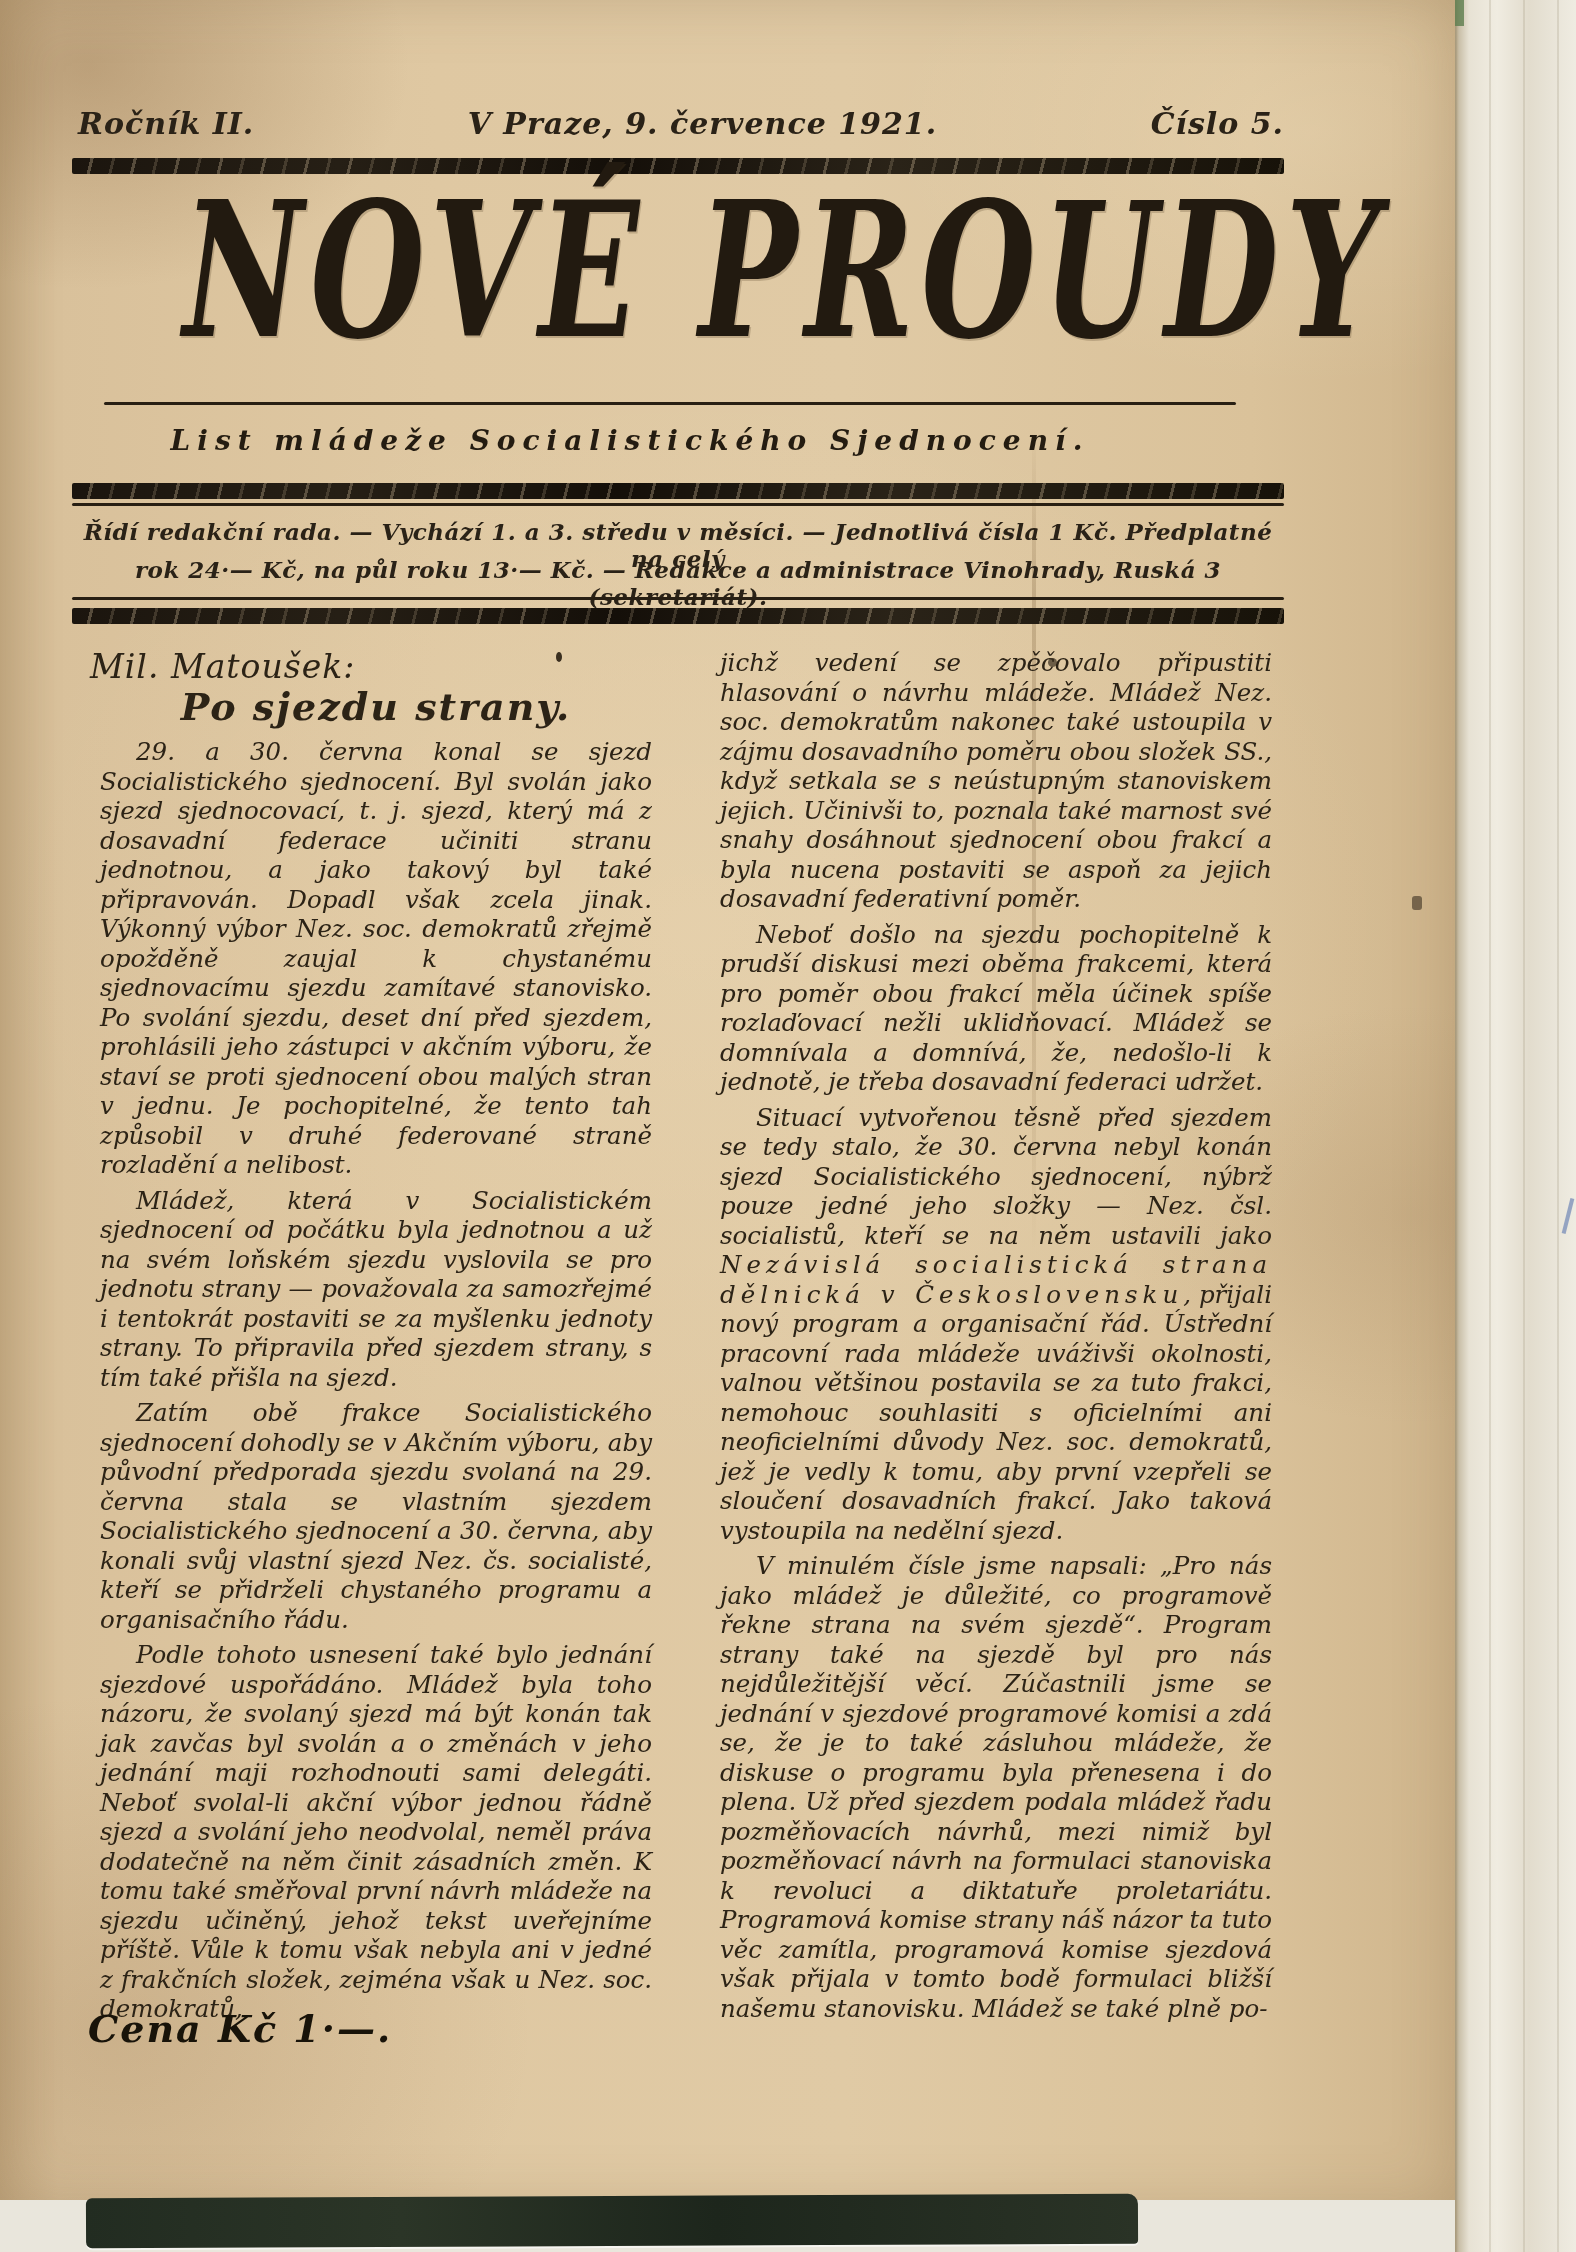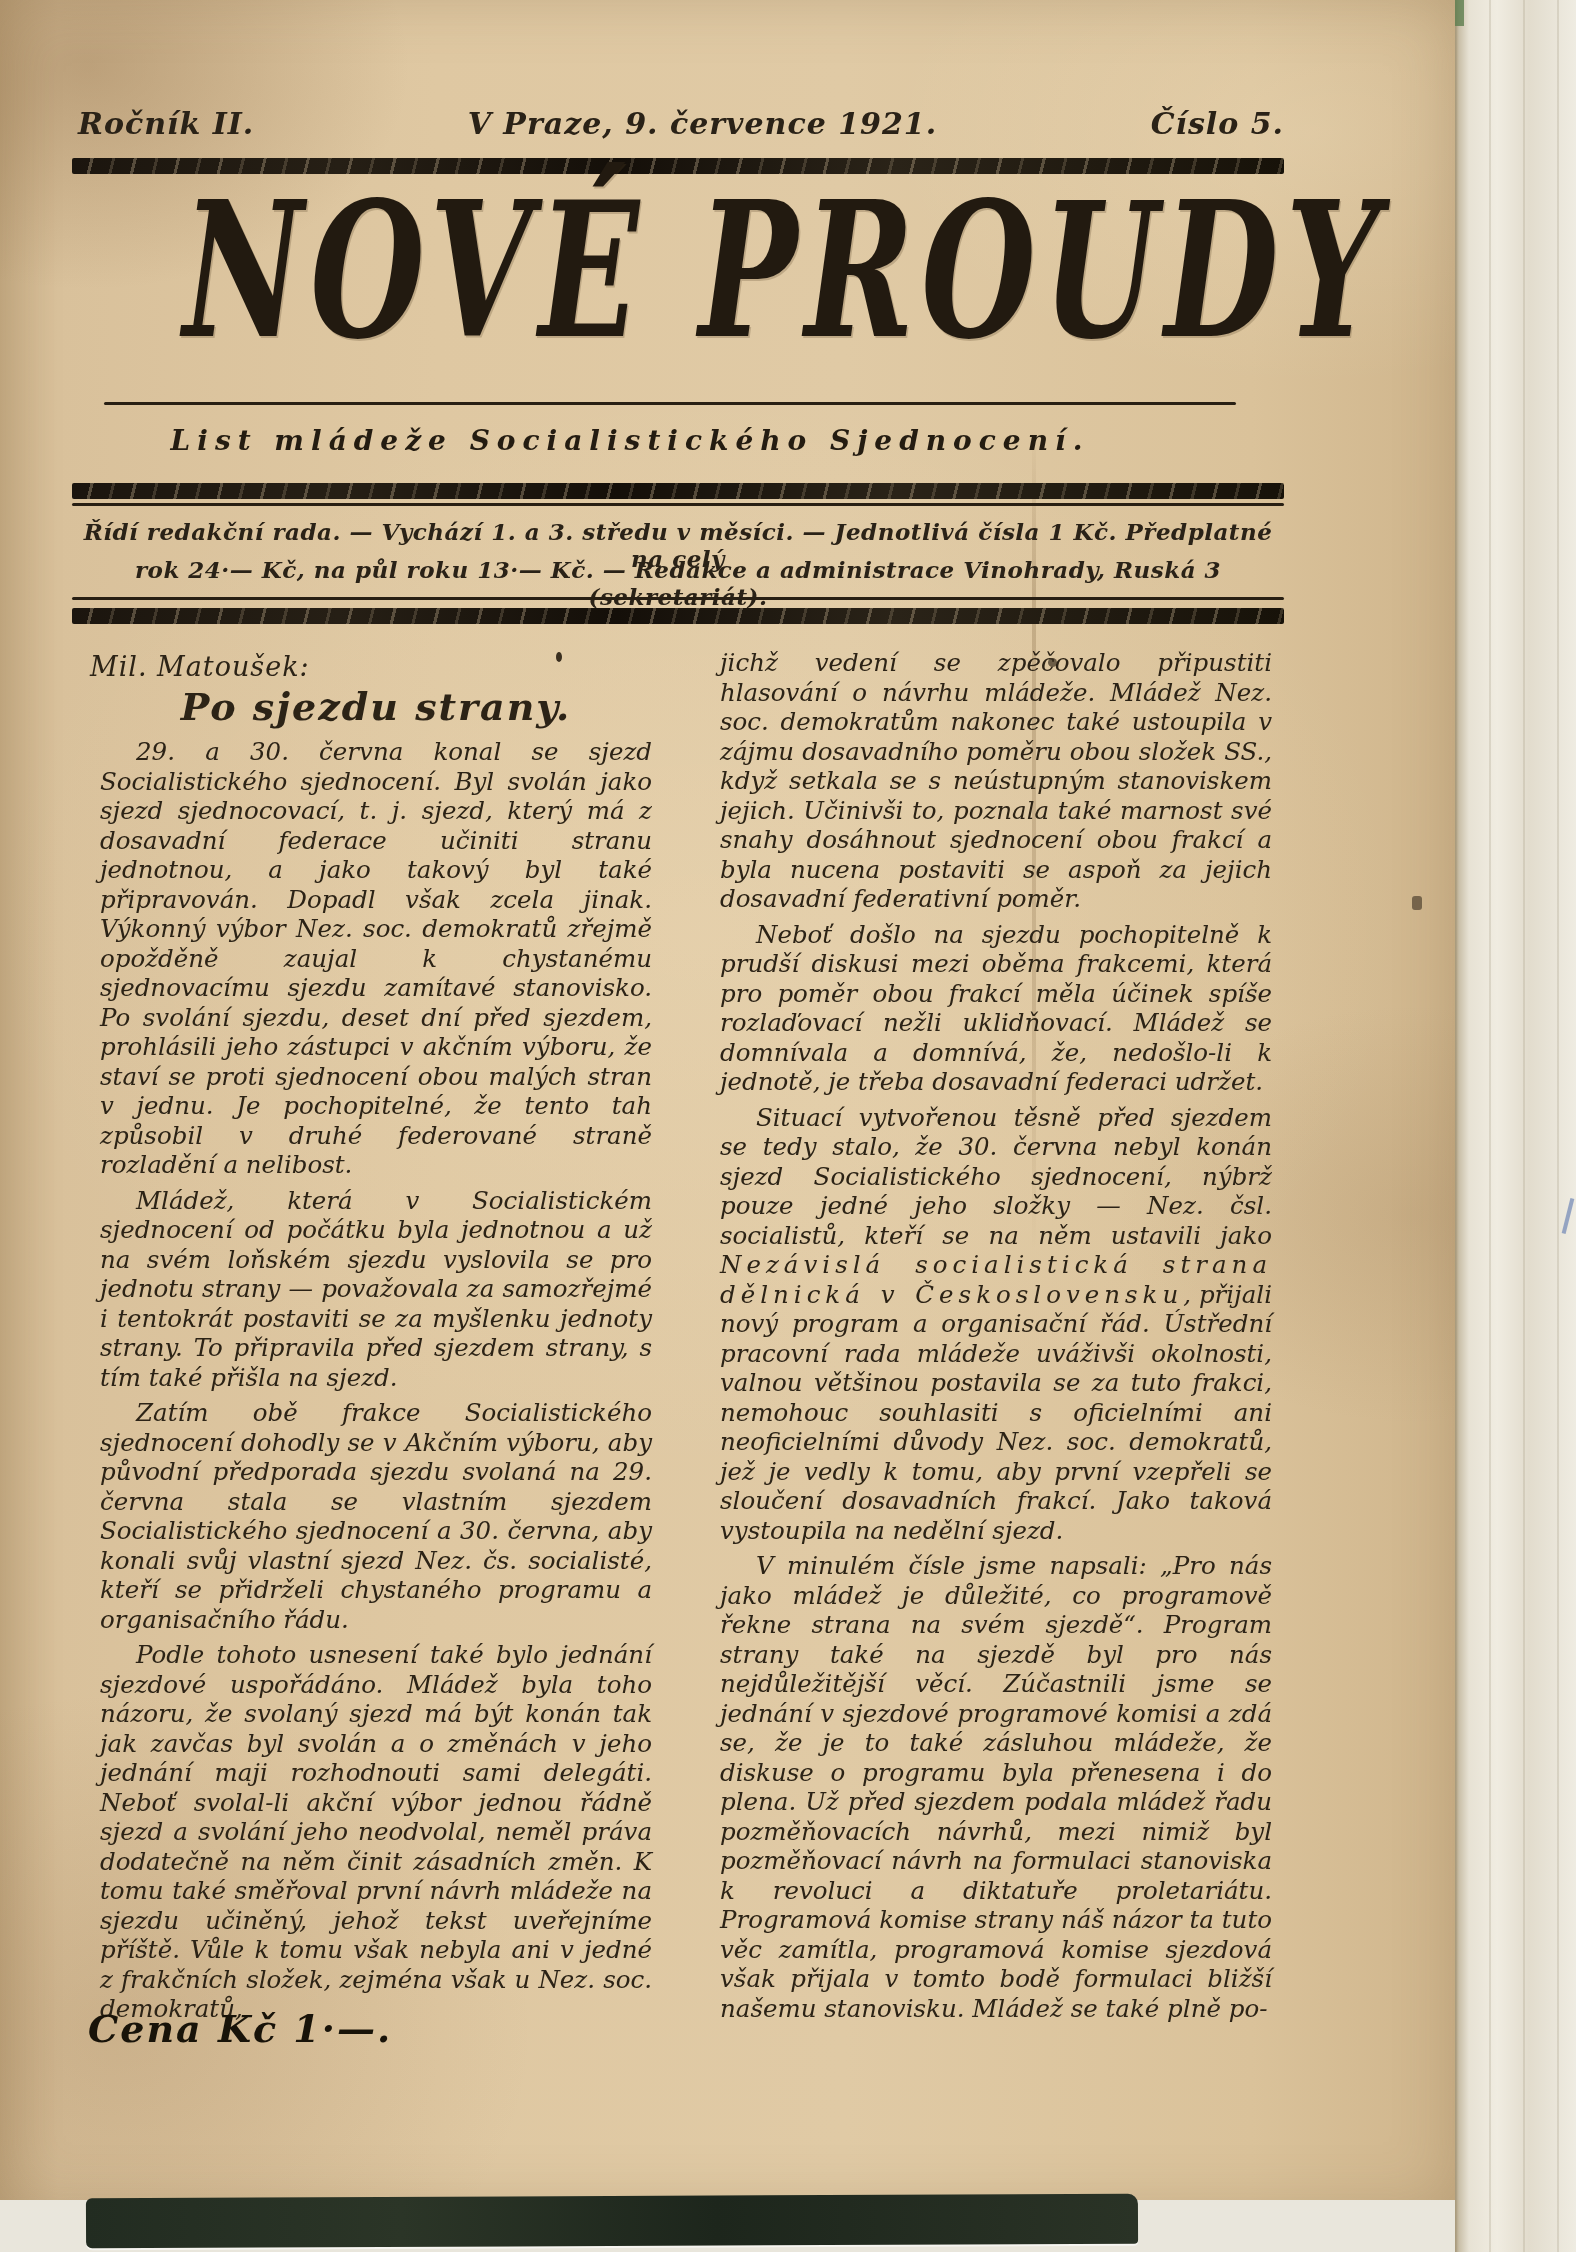--- a/index.html
+++ b/index.html
@@ -82,21 +82,21 @@
   .imprint2{top:556px;}
 
   
   .columns{
     position:absolute;left:88px;top:648px;width:1196px;
     display:flex;gap:44px;
     font-size:24.5px;line-height:29.5px;text-align:justify;
     color:#2c2316;
   }
   .col{width:576px;}
-  .byline{font-size:27px;letter-spacing:1px;margin:4px 0 10px 2px;text-align:left;}
+  .byline{font-size:33px;letter-spacing:1px;margin:4px 0 10px 2px;text-align:left;}
   .article-title{
     margin:6px 0 16px;text-align:center;
     font-size:38px;font-weight:bold;letter-spacing:2px;
   }
   .columns p{margin:0 12px 6px;}
   .columns p.indent{text-indent:36px;}
   .spaced{letter-spacing:5px;word-spacing:3px;}
 
   .price{
     position:absolute;left:88px;top:2006px;

